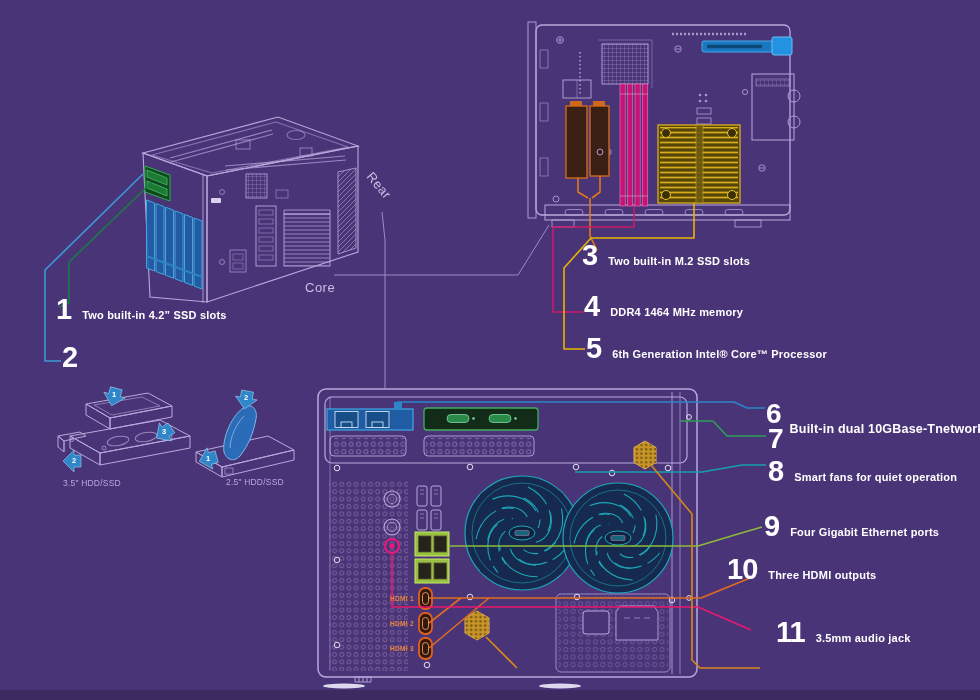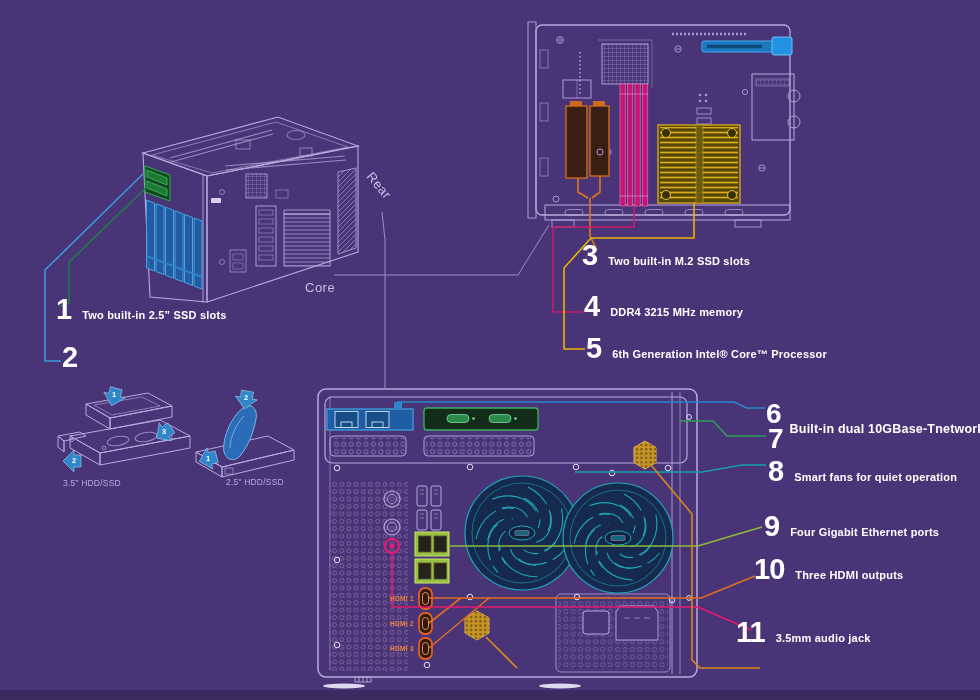--- a/index.html
+++ b/index.html
@@ -424,32 +424,32 @@
     <path d="M575,472 L702,472 L742,465 L766,465" stroke="#16a0aa"></path>
     <path d="M450,546 L698,546 L738,534 L762,527" stroke="#8cb93c"></path>
     <path d="M429,598 L701,598 L755,576 M429,623 L461,598 M429,648 L489,598" stroke="#e06c20"></path>
     <path d="M392,554 L392,607 L698,607 L751,630" stroke="#e8186e"></path>
     <path d="M651,465 L692,514 L692,660 L700,668 L760,668 M486,637 L517,668" stroke="#d88818"></path>
   </g>
 </svg>
 
 <div class="callout" style="left:56px;top:296px;">
   <span class="num">1</span>
-  <span class="txt">Two built-in 2.5” SSD slots</span>
+  <span class="txt">Two built-in 4.2” SSD slots</span>
 </div>
 <div class="callout" style="left:62px;top:344px;">
   <span class="num">2</span>
 </div>
 <div class="callout" style="left:582px;top:242px;">
   <span class="num">3</span>
   <span class="txt">Two built-in M.2 SSD slots</span>
 </div>
 <div class="callout" style="left:584px;top:293px;">
   <span class="num">4</span>
-  <span class="txt">DDR4 3215 MHz memory</span>
+  <span class="txt">DDR4 1464 MHz memory</span>
 </div>
 <div class="callout" style="left:586px;top:335px;">
   <span class="num">5</span>
   <span class="txt">6th Generation Intel® Core™ Processor</span>
 </div>
 <div class="callout twoline" style="left:766px;top:391px;">
   <span class="num">6</span>
   <span class="lines">
     <span class="txt">Built-in dual 10GBase-T</span>
     <span class="txt">network ports</span>
@@ -459,25 +459,25 @@
   <span class="num">7</span>
 </div>
 <div class="callout" style="left:768px;top:458px;">
   <span class="num">8</span>
   <span class="txt">Smart fans for quiet operation</span>
 </div>
 <div class="callout" style="left:764px;top:513px;">
   <span class="num">9</span>
   <span class="txt">Four Gigabit Ethernet ports</span>
 </div>
-<div class="callout" style="left:754px;top:556px;">
+<div class="callout" style="left:727px;top:556px;">
   <span class="num">10</span>
   <span class="txt">Three HDMI outputs</span>
 </div>
-<div class="callout" style="left:736px;top:619px;">
+<div class="callout" style="left:776px;top:619px;">
   <span class="num">11</span>
   <span class="txt">3.5mm audio jack</span>
 </div>
 
 <span class="diaglabel" style="left:364px;top:178px;transform:rotate(50deg);">Rear</span>
 <span class="diaglabel" style="left:305px;top:280px;">Core</span>
 <span class="caption" style="left:63px;top:478px;">3.5" HDD/SSD</span>
 <span class="caption" style="left:226px;top:477px;">2.5" HDD/SSD</span>
 <span class="hdmilabel" style="left:390px;top:595px;">HDMI 1</span>
 <span class="hdmilabel" style="left:390px;top:620px;">HDMI 2</span>

